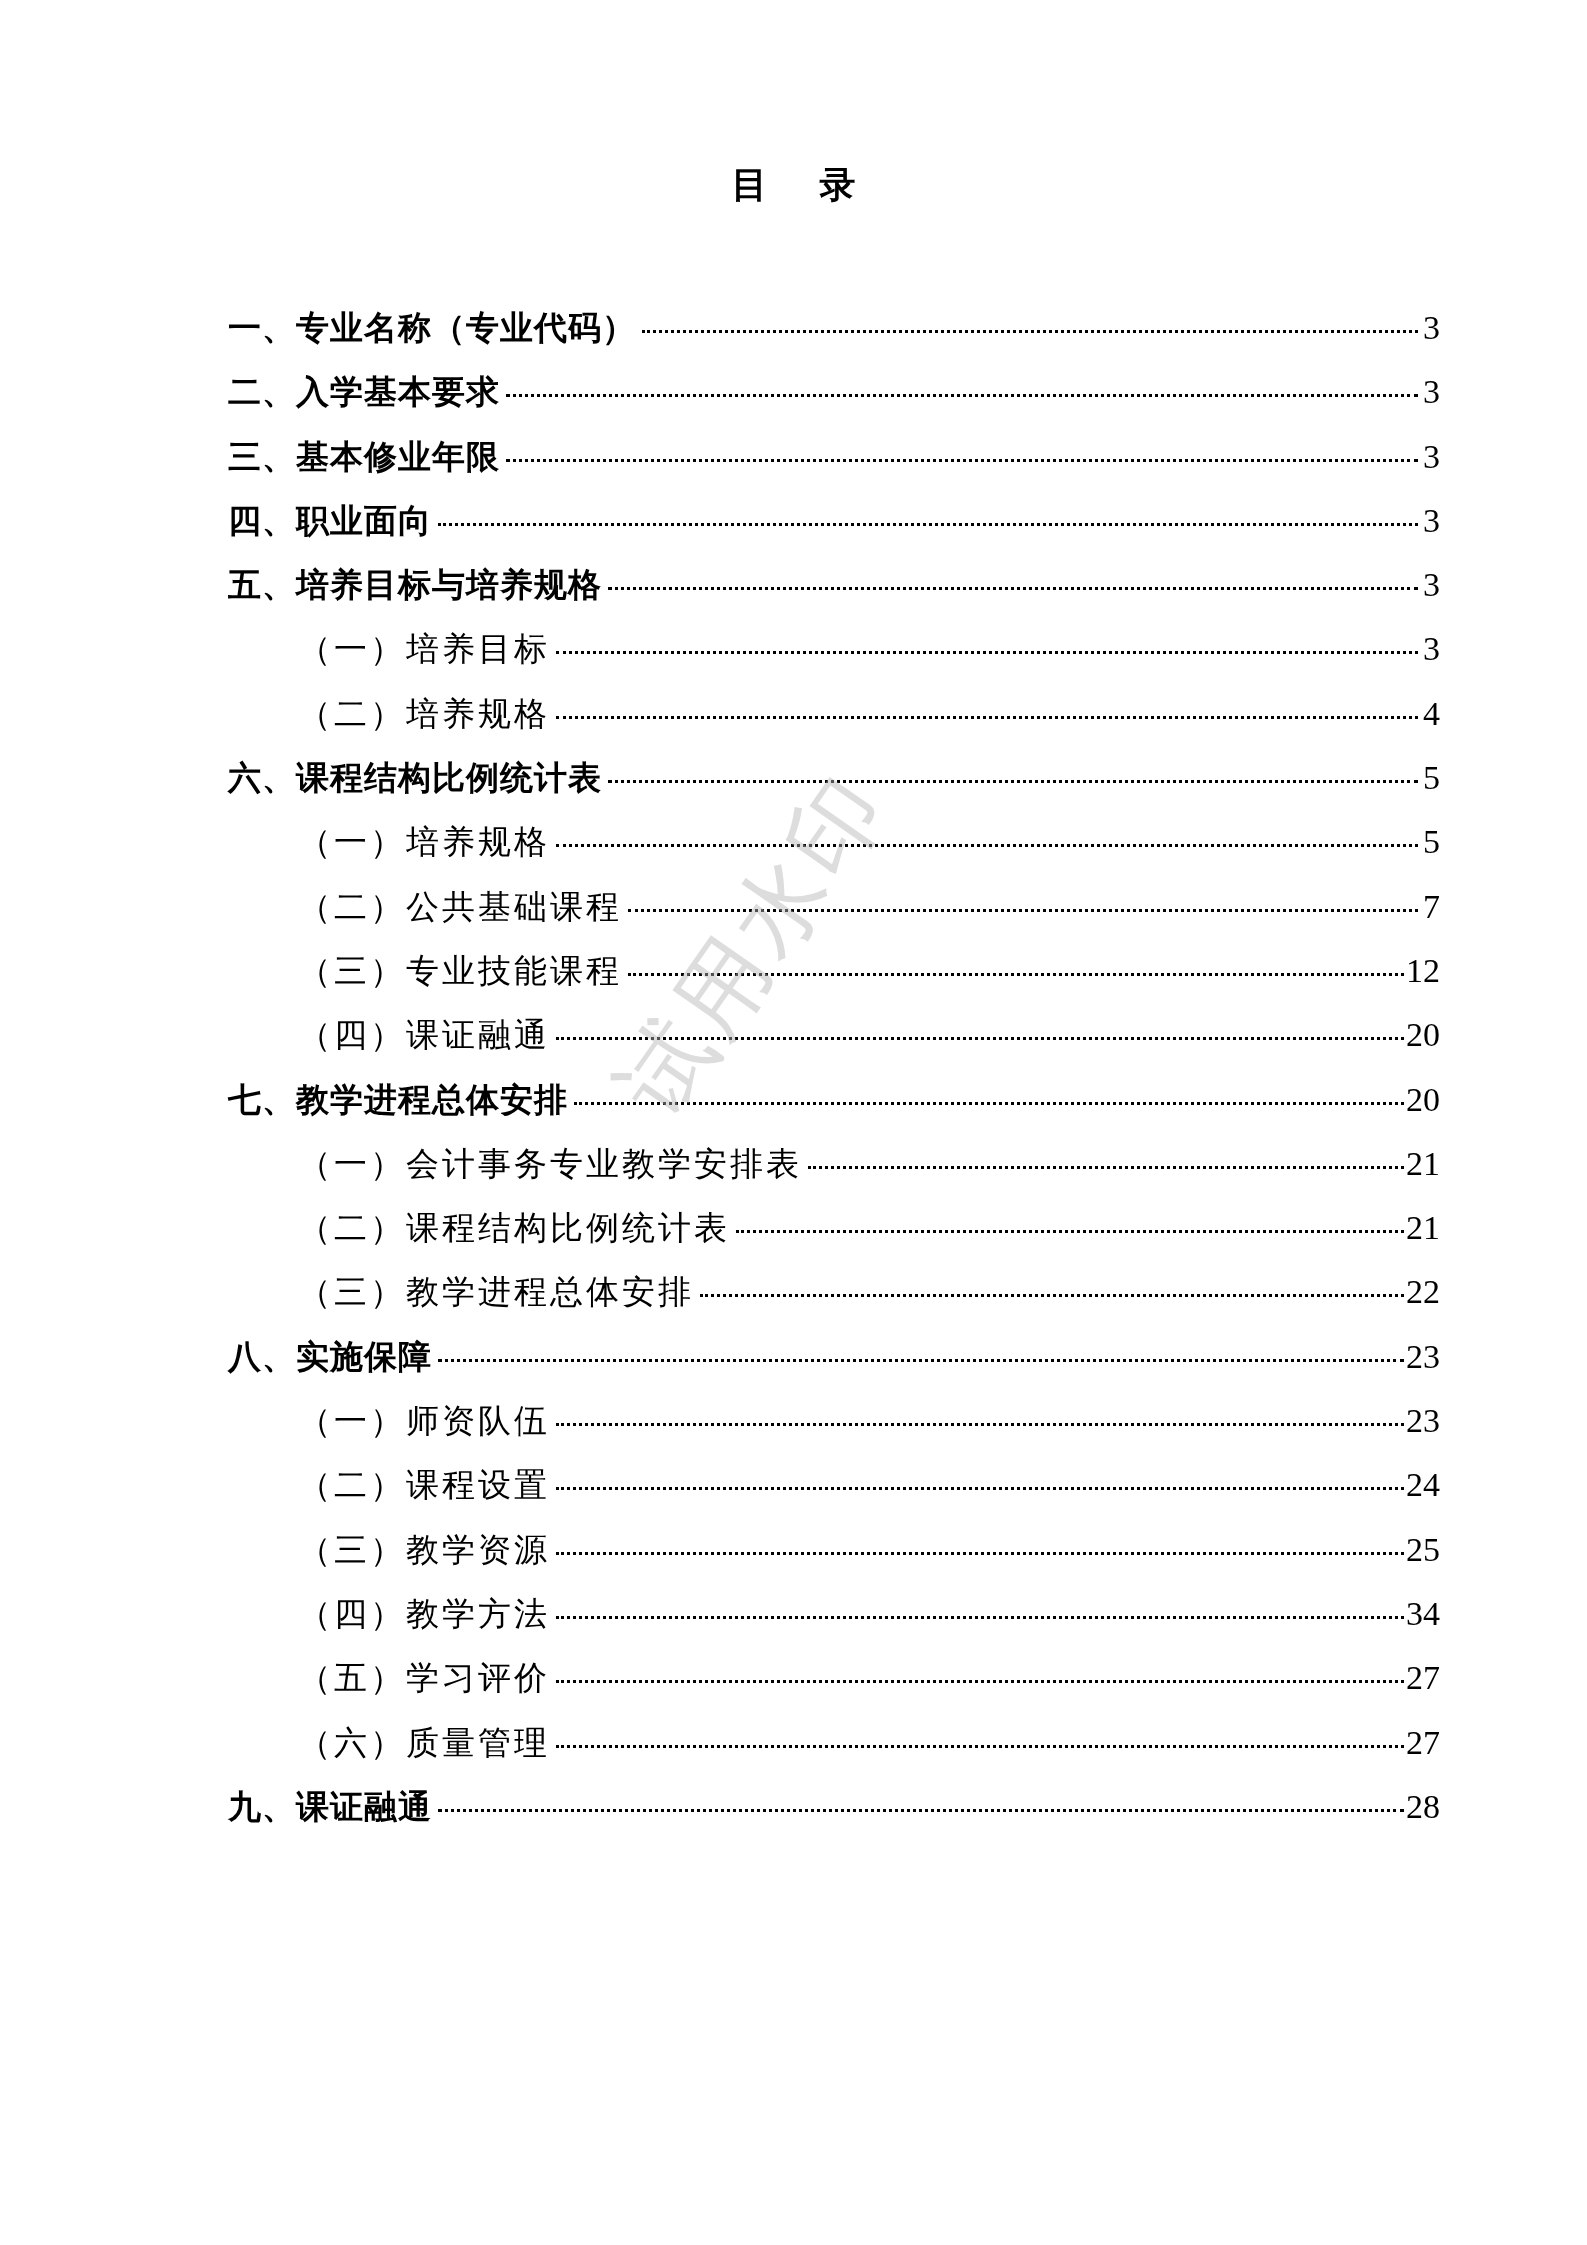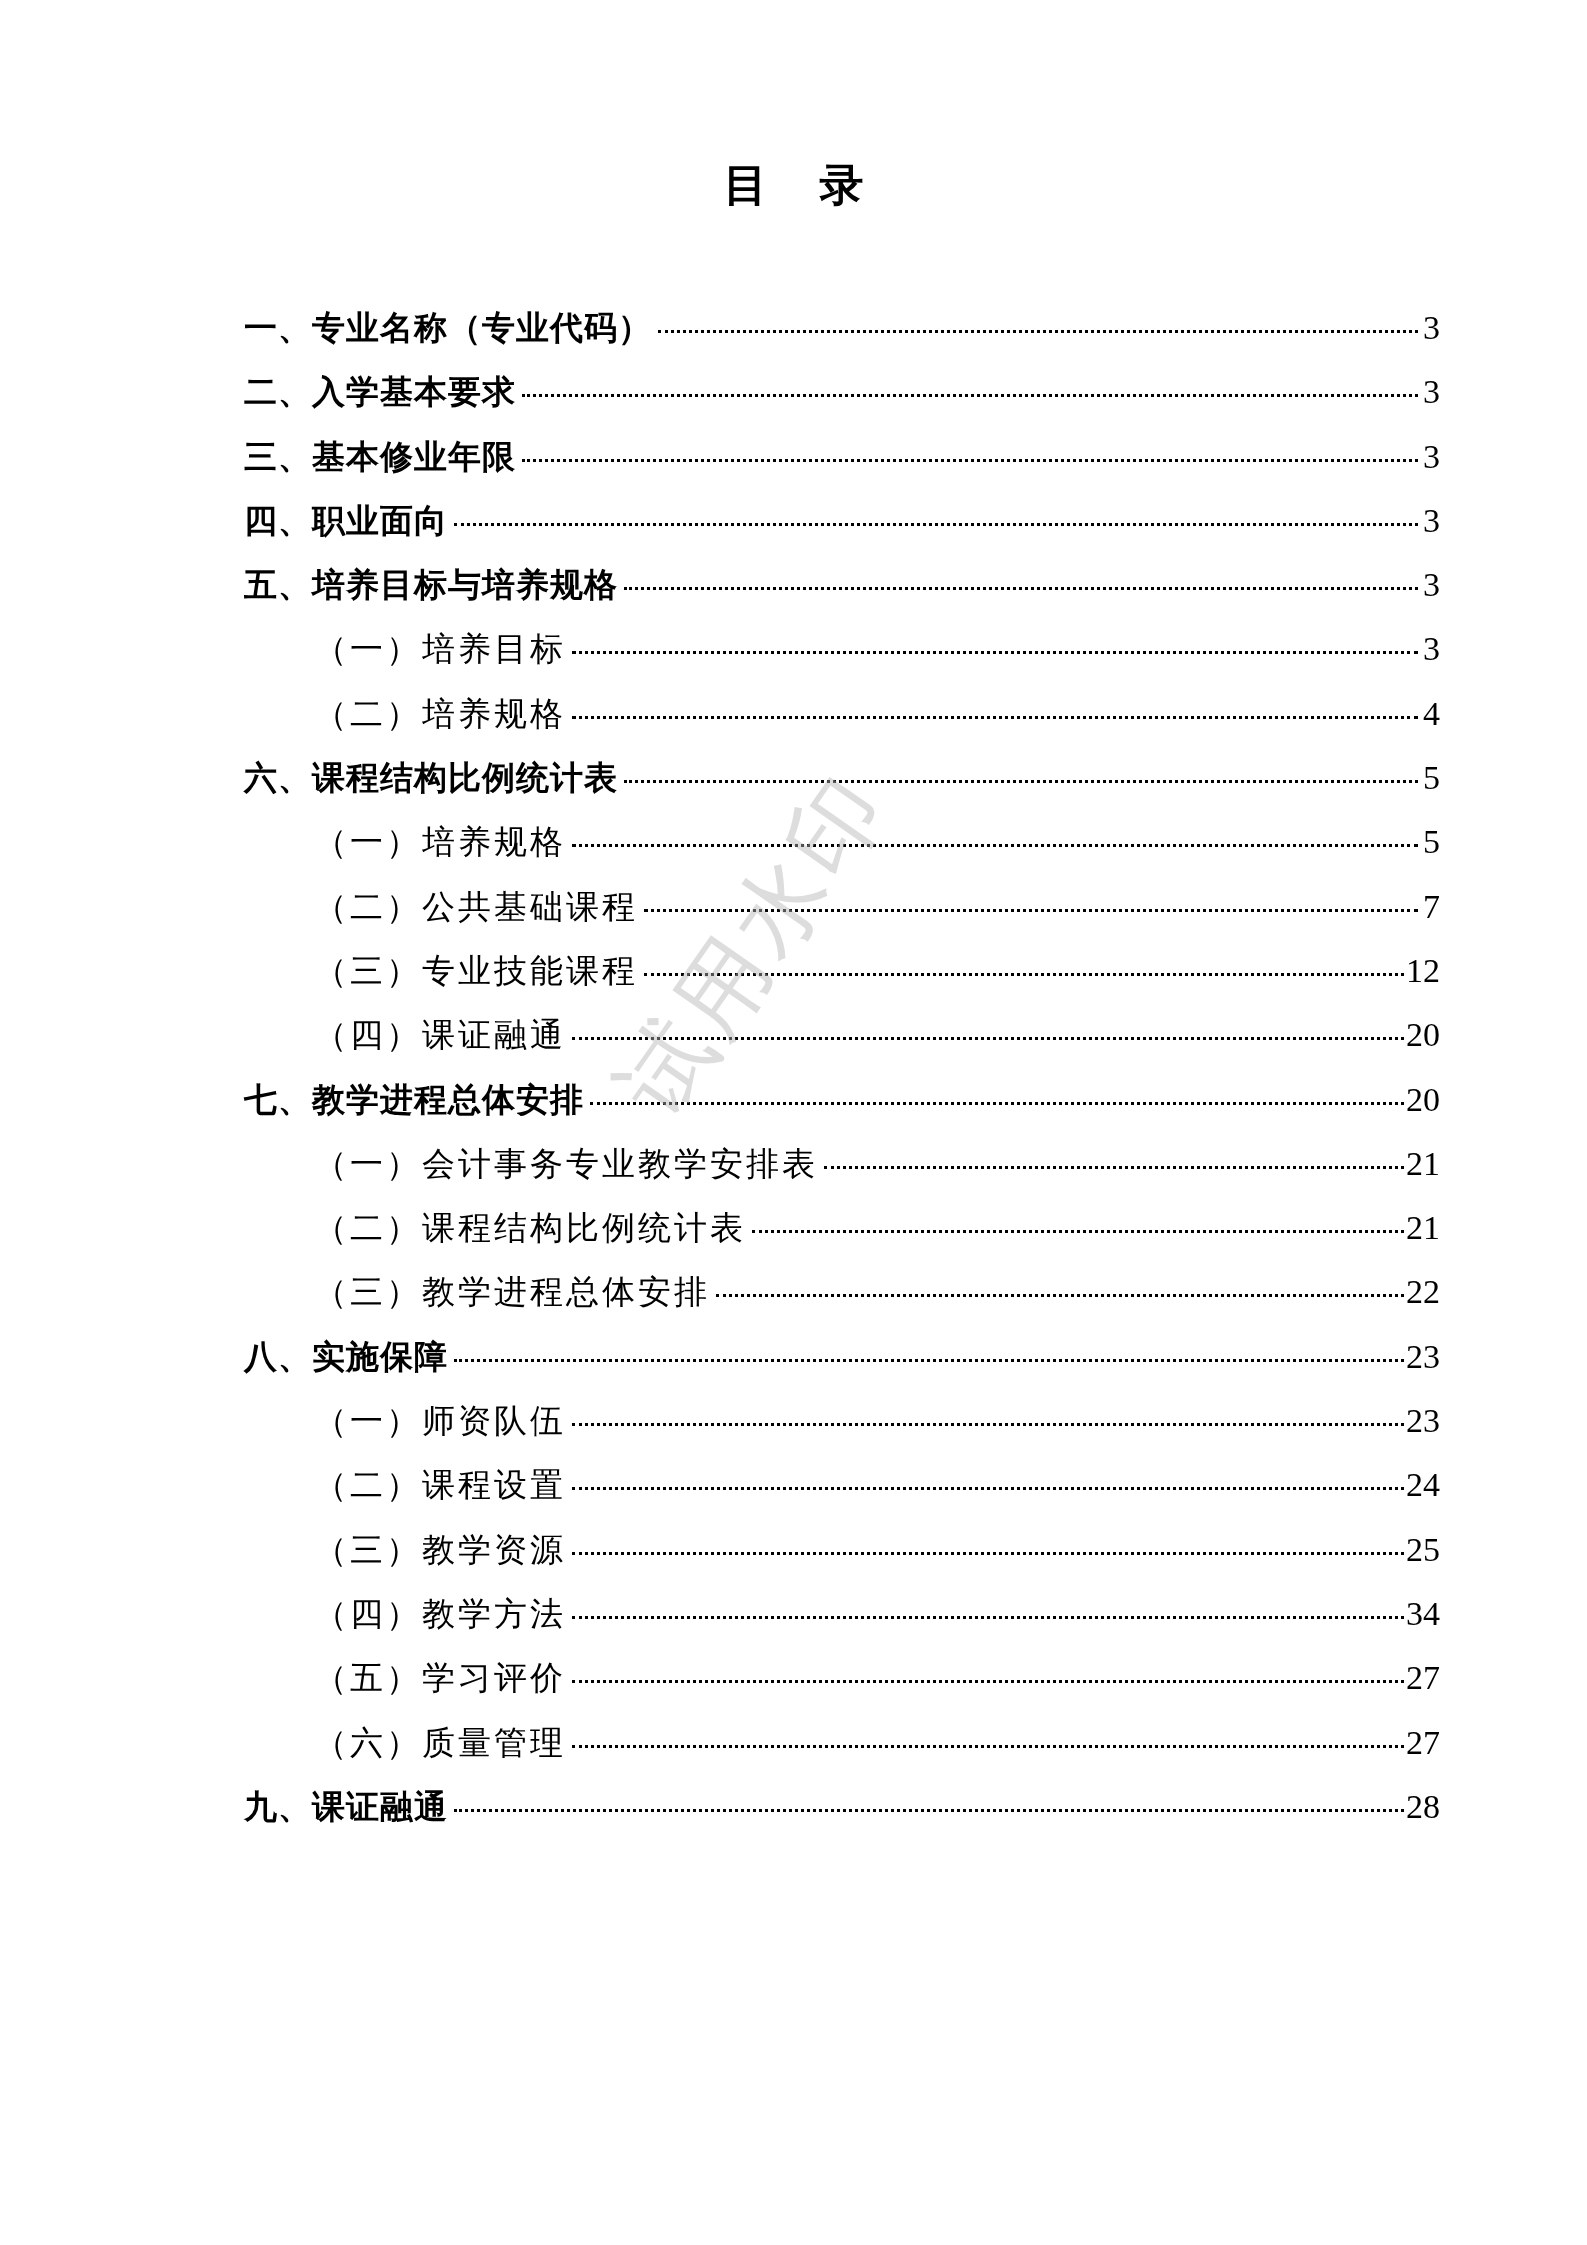--- a/index.html
+++ b/index.html
@@ -3,29 +3,29 @@
 <meta charset="utf-8">
 <style>
   html, body { margin: 0; padding: 0; background: #ffffff; }
   body { width: 1587px; height: 2245px; position: relative; overflow: hidden; }
   .page {
     position: absolute; left: 0; top: 0; width: 1587px; height: 2245px;
     background: #ffffff; color: #000000;
   }
   .title {
     position: absolute; left: 0; top: 150px; width: 1587px; text-align: center;
-    font-family: "DejaVu Sans", sans-serif; font-weight: bold; font-size: 44px;
+    font-family: "DejaVu Sans", sans-serif; font-weight: bold; font-size: 36px;
     letter-spacing: 52px; text-indent: 52px; line-height: 70px;
   }
   .toc {
     position: absolute; left: 228px; top: 296px; width: 1212px;
   }
   .toc-row {
     display: flex; align-items: baseline; height: 64.3px; line-height: 64.3px;
-    font-size: 33px; white-space: nowrap; margin-left: 16px;
+    font-size: 33px; white-space: nowrap;
   }
   .toc-row.level-1 .label {
     font-family: "DejaVu Sans", sans-serif; font-weight: bold; letter-spacing: 1px;
   }
   .toc-row.level-2 { padding-left: 70px; }
   .toc-row.level-2 .label {
     font-family: "DejaVu Sans", sans-serif; font-weight: normal; letter-spacing: 3px; text-align: right;
   }
   .leader {
     flex: 1 1 auto; margin: 0 2px 0 6px;

